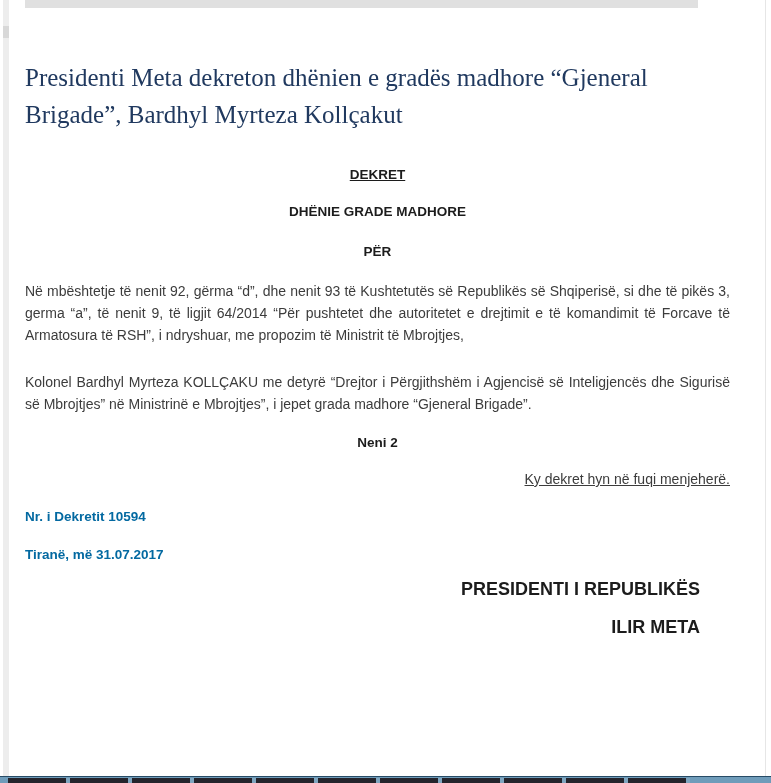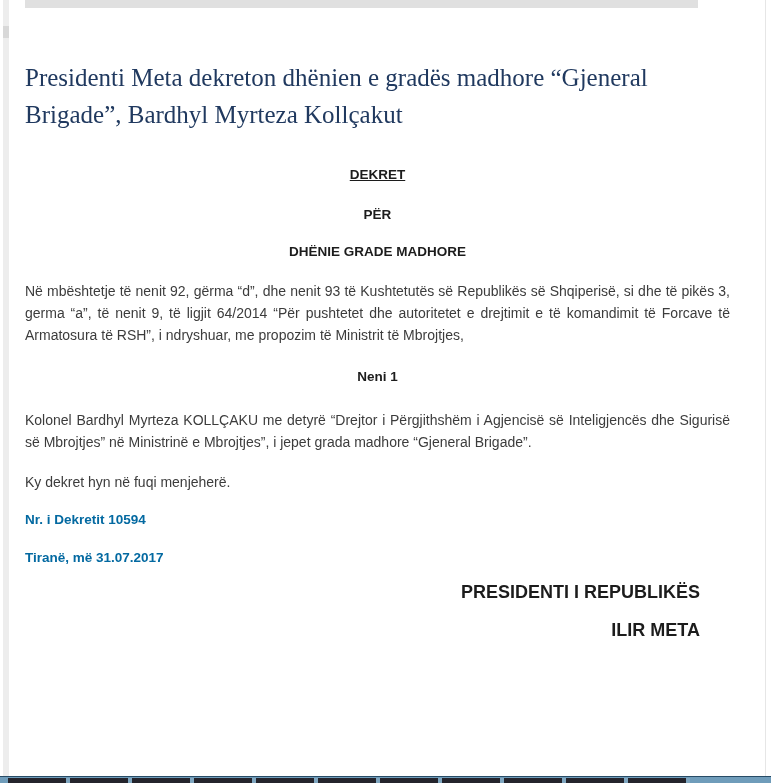--- a/index.html
+++ b/index.html
@@ -61,21 +61,21 @@
   }
   .h-neni1{margin-top:23px;}
   .h-neni2{margin-top:20px;}
   .para{
     margin:21px 0 0 0;
     font-size:14px;line-height:22px;
     color:#3c3c3c;
     text-align:justify;
   }
   .para-neni{margin-top:25px;}
-  .para-effect{margin-top:18px;text-align:left;}
+  .para-effect{margin-top:18px;text-align:right;text-decoration:underline;}
   .bold-line{
     margin:16px 0 0 0;
     font-weight:bold;
     font-size:13.5px;line-height:22px;
     color:#0369a1;
   }
   .line-decree-no{margin-top:16px;}
   .line-place-date{margin-top:16px;}
   .signature{
     margin-top:16px;
@@ -94,29 +94,29 @@
 <div class="left-strip">
   <div class="left-strip-notch"></div>
 </div>
 <div class="right-edge-line"></div>
 
 <div class="content">
 
   <h1 class="page-title">Presidenti Meta dekreton dhënien e gradës madhore “Gjeneral Brigade”, Bardhyl Myrteza Kollçakut</h1>
 
   <div class="center-heading h-dekret">DEKRET</div>
+  <div class="center-heading h-dhenie">DHËNIE GRADE MADHORE</div>
   <div class="center-heading h-per">PËR</div>
-  <div class="center-heading h-dhenie">DHËNIE GRADE MADHORE</div>
 
   <p class="para">Në mbështetje të nenit 92, gërma “d”, dhe nenit 93 të Kushtetutës së Republikës së Shqiperisë, si dhe të pikës 3, germa “a”, të nenit 9, të ligjit 64/2014 “Për pushtetet dhe autoritetet e drejtimit e të komandimit të Forcave të Armatosura të RSH”, i ndryshuar, me propozim të Ministrit të Mbrojtjes,</p>
 
 
-  <div class="center-heading h-neni1">Neni 1</div>
   <p class="para para-neni">Kolonel Bardhyl Myrteza KOLLÇAKU me detyrë “Drejtor i Përgjithshëm i Agjencisë së Inteligjencës dhe Sigurisë së Mbrojtjes” në Ministrinë e Mbrojtjes”, i jepet grada madhore “Gjeneral Brigade”.</p>
 
+  <div class="center-heading h-neni2">Neni 2</div>
   <p class="para para-effect">Ky dekret hyn në fuqi menjeherë.</p>
 
   <div class="bold-line line-decree-no">Nr. i Dekretit 10594</div>
   <div class="bold-line line-place-date">Tiranë, më 31.07.2017</div>
 
   <div class="signature">
     <div>PRESIDENTI I REPUBLIKËS</div>
     <div class="signature-name">ILIR META</div>
   </div>
 

